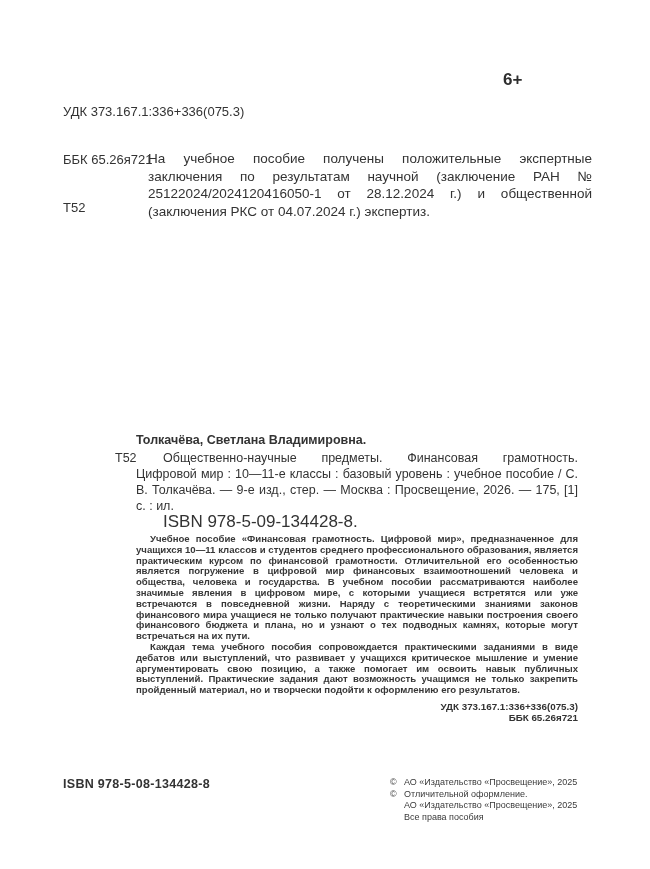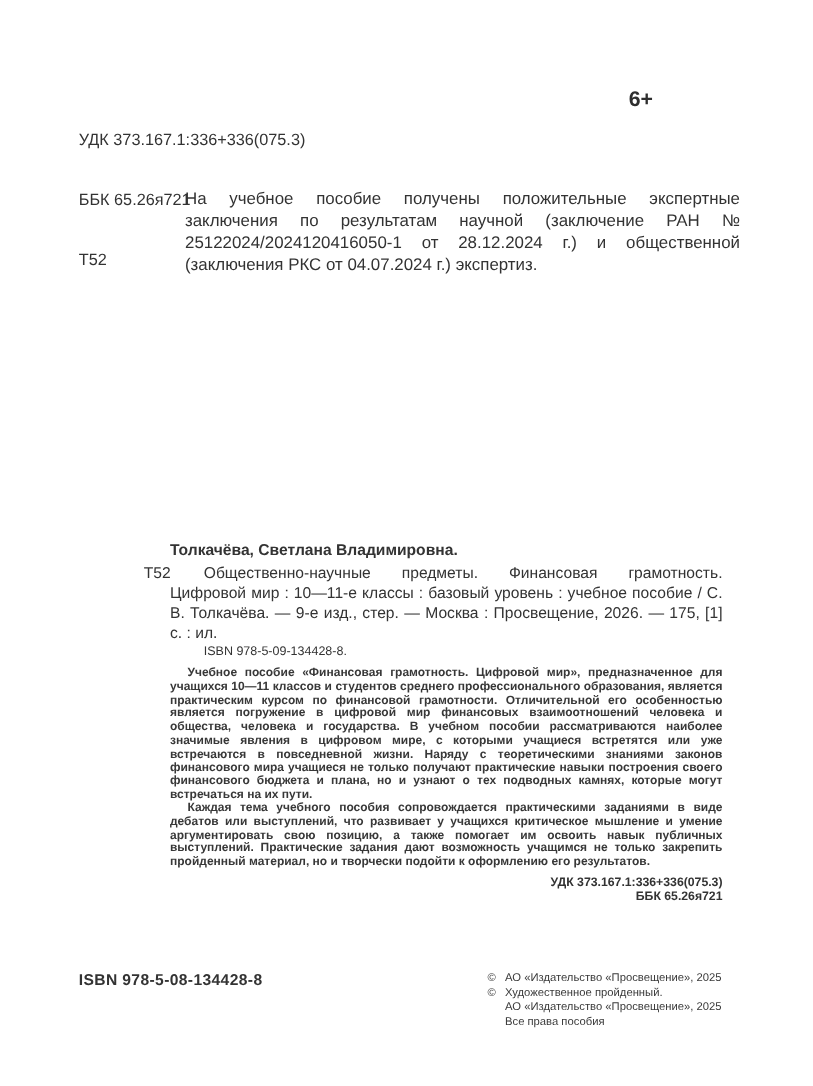--- a/index.html
+++ b/index.html
@@ -73,21 +73,21 @@
   }
   .bib {
     margin: 0;
     font-size: 12.5px;
     line-height: 16px;
     text-align: justify;
     text-indent: 27px;
   }
   .isbn-entry {
     margin: 0 0 4px 0;
-    font-size: 10px;
+    font-size: 17px;
     line-height: 16px;
     text-indent: 27px;
   }
   .annotation {
     margin: 0;
     font-size: 9.6px;
     line-height: 10.8px;
     text-align: justify;
     text-indent: 14px;
     color: #383838;
@@ -159,21 +159,21 @@
 
   <div class="isbn-footer">ISBN  978-5-08-134428-8</div>
 
   <div class="copyright">
     <div class="copyright-line">
       <span class="sym">©</span>
       <span>АО «Издательство «Просвещение», 2025</span>
     </div>
     <div class="copyright-line">
       <span class="sym">©</span>
-      <span>Художественное пройденный.</span>
+      <span>Отличительной оформление.</span>
     </div>
     <div class="copyright-line">
       <span class="sym"></span>
       <span>АО «Издательство «Просвещение», 2025</span>
     </div>
     <div class="copyright-line">
       <span class="sym"></span>
       <span>Все права пособия</span>
     </div>
   </div>

